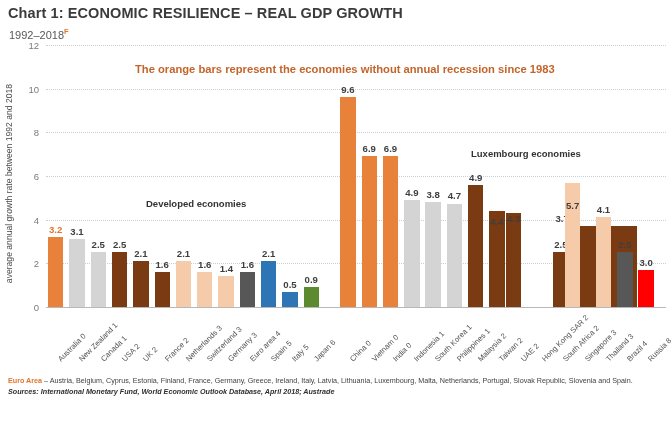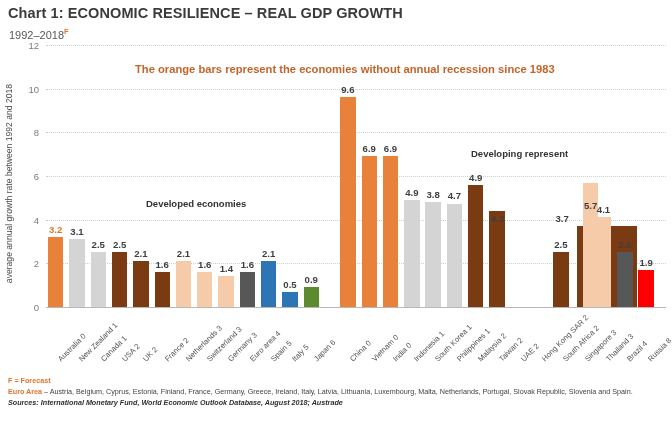--- a/index.html
+++ b/index.html
@@ -274,47 +274,47 @@
         <div class="bar-value">4.7</div>
       </div>
       <div class="bar-wrap" style="left: 422.036px; width: 15.4px; height: 122.267px;">
         <div class="bar" style="height: 122.267px; background: rgb(122, 59, 18);"></div>
         <div class="bar-value">4.9</div>
       </div>
       <div class="bar-wrap" style="left: 443.336px; width: 15.4px; height: 78px; text-decoration: underline;">
         <div class="bar" style="height: 96.0667px; background: rgb(122, 59, 18);"></div>
         <div class="bar-value">4.4</div>
       </div>
-      <div class="bar-wrap" style="left: 444px; width: 15.4px; height: 81px;">
+      <div class="bar-wrap" style="left: 460px; width: 15.4px; height: 81px;">
         <div class="bar" style="height: 93.8833px; background: rgb(122, 59, 18);"></div>
         <div class="bar-value">4.3</div>
       </div>
       <div class="bar-wrap" style="left: 485.936px; width: 15.4px; height: 80.7833px; padding-left: 45px;">
         <div class="bar" style="height: 80.7833px; background: rgb(122, 59, 18);"></div>
         <div class="bar-value">3.7</div>
       </div>
       <div class="bar-wrap" style="left: 507.236px; width: 15.4px; height: 54.5833px;">
         <div class="bar" style="height: 54.5833px; background: rgb(122, 59, 18);"></div>
         <div class="bar-value">2.5</div>
       </div>
-      <div class="bar-wrap" style="left: 537px; width: 15.4px; height: 94px;">
+      <div class="bar-wrap" style="left: 519px; width: 15.4px; height: 94px;">
         <div class="bar" style="height: 124.45px; background: rgb(246, 203, 170);"></div>
         <div class="bar-value">5.7</div>
       </div>
       <div class="bar-wrap" style="left: 549.836px; width: 15.4px; height: 89.5167px;">
         <div class="bar" style="height: 89.5167px; background: rgb(246, 203, 170);"></div>
         <div class="bar-value">4.1</div>
       </div>
       <div class="bar-wrap" style="left: 571.136px; width: 15.4px; height: 54.5833px;">
         <div class="bar" style="height: 54.5833px; background: rgb(87, 87, 87);"></div>
         <div class="bar-value">2.5</div>
       </div>
       <div class="bar-wrap" style="left: 592.436px; width: 15.4px; height: 37.1167px;">
         <div class="bar" style="height: 37.1167px; background: rgb(255, 0, 0);"></div>
-        <div class="bar-value">1.9</div>
+        <div class="bar-value">3.0</div>
       </div>
     </div>
   <div id="xlabels-layer">
       <div class="xlabel" style="left: 10.008px;">Australia 0</div>
       <div class="xlabel" style="left: 31.308px;">New Zealand 1</div>
       <div class="xlabel" style="left: 52.608px;">Canada 1</div>
       <div class="xlabel" style="left: 73.908px;">USA 2</div>
       <div class="xlabel" style="left: 95.208px;">UK 2</div>
       <div class="xlabel" style="left: 116.508px;">France 2</div>
       <div class="xlabel" style="left: 137.808px;">Netherlands 3</div>
@@ -337,19 +337,18 @@
       <div class="xlabel" style="left: 515.244px;">South Africa 2</div>
       <div class="xlabel" style="left: 536.544px;">Singapore 3</div>
       <div class="xlabel" style="left: 557.844px;">Thailand 3</div>
       <div class="xlabel" style="left: 579.144px;">Brazil 4</div>
       <div class="xlabel" style="left: 600.444px;">Russia 8</div>
     </div>
 </div>
 
 <div id="orange-note">The orange bars represent the economies without annual recession since 1983</div>
 <div id="label-developed">Developed economies</div>
-<div id="label-developing">Developing represent</div>
+<div id="label-developing">Luxembourg economies</div>
 
 <div id="footnotes">
-  <div class="fn forecast">F = Forecast</div>
   <div class="fn"><span class="key">Euro Area</span><span> – Austria, Belgium, Cyprus, Estonia, Finland, France, Germany, Greece, Ireland, Italy, Latvia, Lithuania, Luxembourg, Malta, Netherlands, Portugal, Slovak Republic, Slovenia and Spain.</span></div>
-  <div class="fn sources">Sources: International Monetary Fund, World Economic Outlook Database, August 2018; Austrade</div>
+  <div class="fn sources">Sources: International Monetary Fund, World Economic Outlook Database, April 2018; Austrade</div>
 </div>
 
 </body></html>

